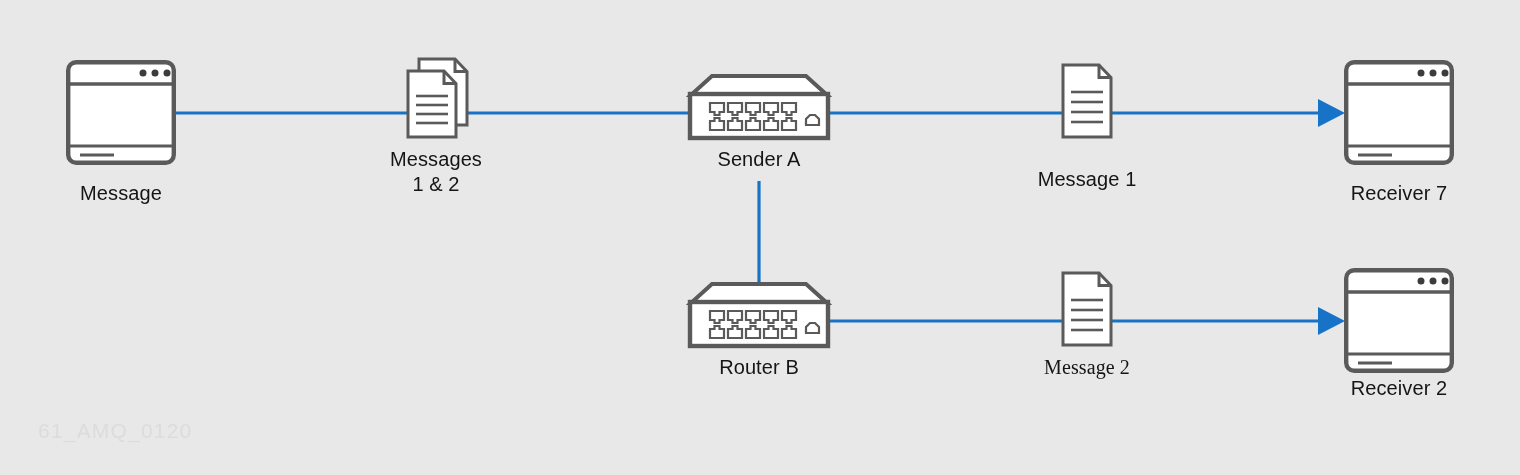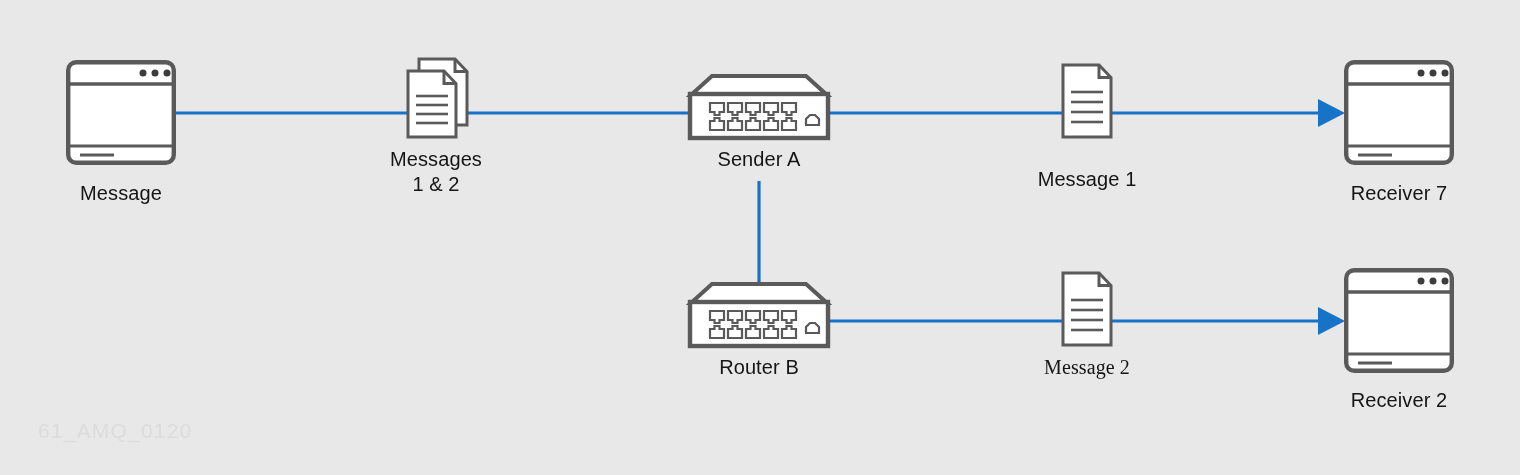--- a/index.html
+++ b/index.html
@@ -183,17 +183,17 @@
     <svg viewBox="0 0 110 105" width="110" height="105">
       <rect x="2.2" y="2.2" width="105.6" height="100.6" rx="8" ry="8" fill="#ffffff" stroke="#5a5a5a" stroke-width="4.4"></rect>
       <line x1="2.2" y1="24" x2="107.8" y2="24" stroke="#5a5a5a" stroke-width="3.6"></line>
       <line x1="2.2" y1="86" x2="107.8" y2="86" stroke="#5a5a5a" stroke-width="3.2"></line>
       <circle cx="77" cy="13" r="3.5" fill="#3c3c3c"></circle>
       <circle cx="89" cy="13" r="3.5" fill="#3c3c3c"></circle>
       <circle cx="101" cy="13" r="3.5" fill="#3c3c3c"></circle>
       <line x1="14" y1="95" x2="48" y2="95" stroke="#5a5a5a" stroke-width="3"></line>
     </svg>
   </div>
-  <div class="node-label" style="left:1299px; top:388px; width:200px;">Receiver 2</div>
+  <div class="node-label" style="left:1299px; top:376px; width:200px;">Receiver 2</div>
 
   <div class="watermark">61_AMQ_0120</div>
 
 </div>
 
 </body></html>

